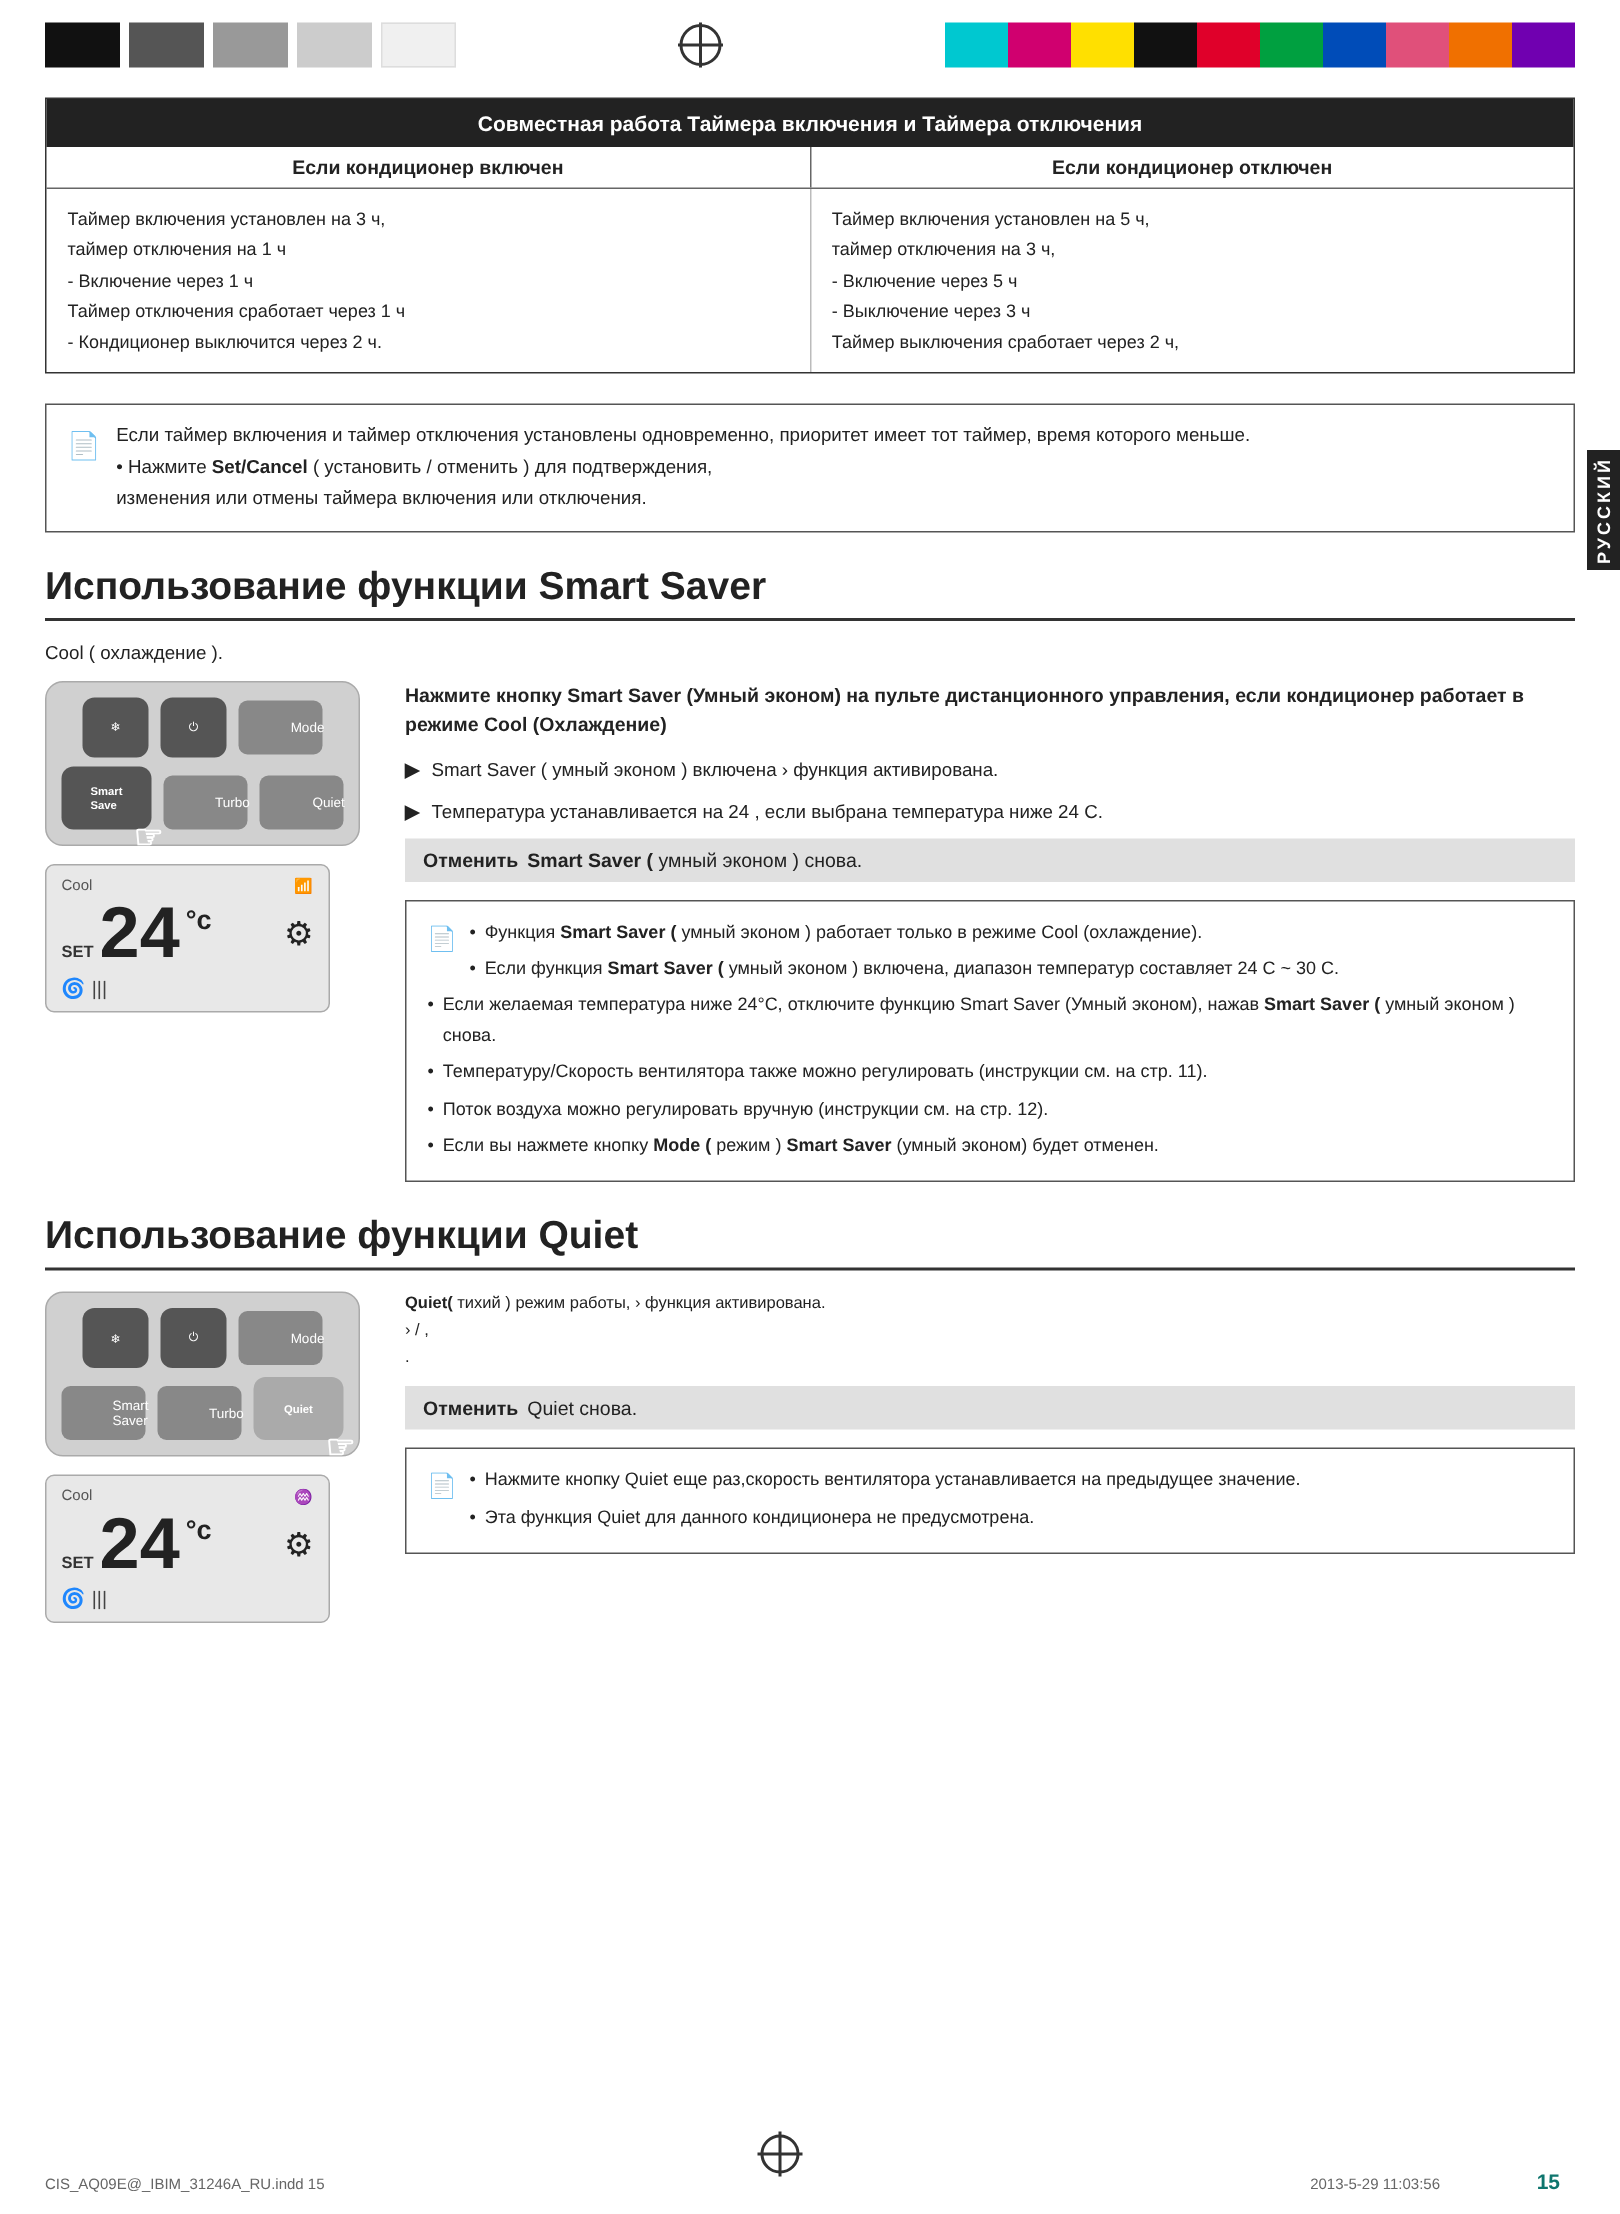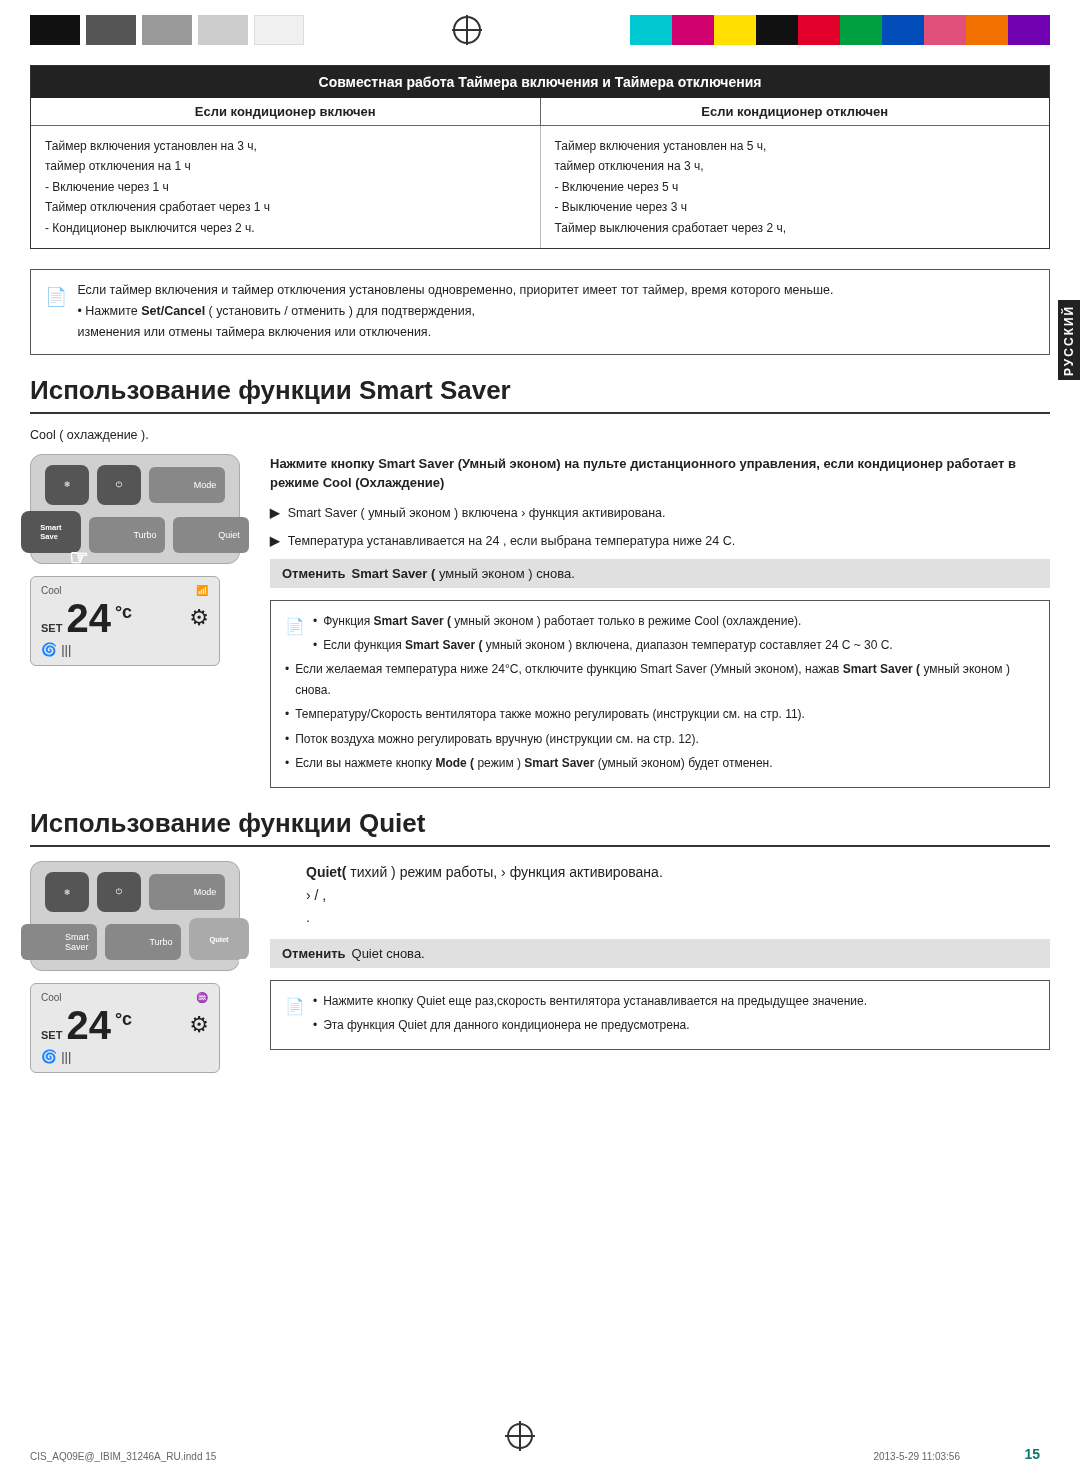--- a/index.html
+++ b/index.html
@@ -190,21 +190,21 @@
       background: #555;
       border-radius: 8px;
       display: flex; align-items: center; justify-content: center;
       color: #fff;
       font-size: 8px;
       text-align: center;
       position: relative;
       cursor: pointer;
     }
     .remote-btn-small {
-      width: 76px; height: 36px;
+      width: 56px; height: 36px;
       background: #888;
       border-radius: 6px;
       display: flex; align-items: center; justify-content: center;
       color: #fff;
       font-size: 9px;
       padding-left: 36px;
     }
     .smart-saver-btn {
       background: #555;
       width: 60px; height: 42px;
@@ -240,21 +240,21 @@
       font-size: 10px; color: #555;
       margin-bottom: 2px;
     }
     .display-temp {
       display: flex; align-items: baseline; gap: 4px;
     }
     .display-set {
       font-size: 11px; font-weight: bold; color: #333;
     }
     .display-number {
-      font-size: 40px; font-weight: bold; color: #222;
+      font-size: 48px; font-weight: bold; color: #222;
       line-height: 1;
     }
     .display-degree {
       font-size: 18px; font-weight: bold; color: #222;
       align-self: flex-start; margin-top: 4px;
     }
     .display-icons-row {
       display: flex; gap: 4px; align-items: center;
       margin-top: 4px;
     }
@@ -299,21 +299,21 @@
     
     .quiet-section { margin-bottom: 20px; }
     .quiet-layout {
       display: flex; gap: 20px; align-items: flex-start;
     }
     .quiet-left {
       display: flex; flex-direction: column; gap: 12px;
       flex-shrink: 0; width: 220px;
     }
     .quiet-right { flex: 1; }
-    .quiet-intro { font-size: 14px; margin-bottom: 10px; line-height: 1.6; margin-left: 36px; }
+    .quiet-intro { font-size: 11px; margin-bottom: 10px; line-height: 1.6; }
     .quiet-btn-highlight {
       background: #aaa;
       border-radius: 8px;
     }
 
     
     .sidebar-russian {
       position: absolute;
       right: 0;
       top: 300px;

